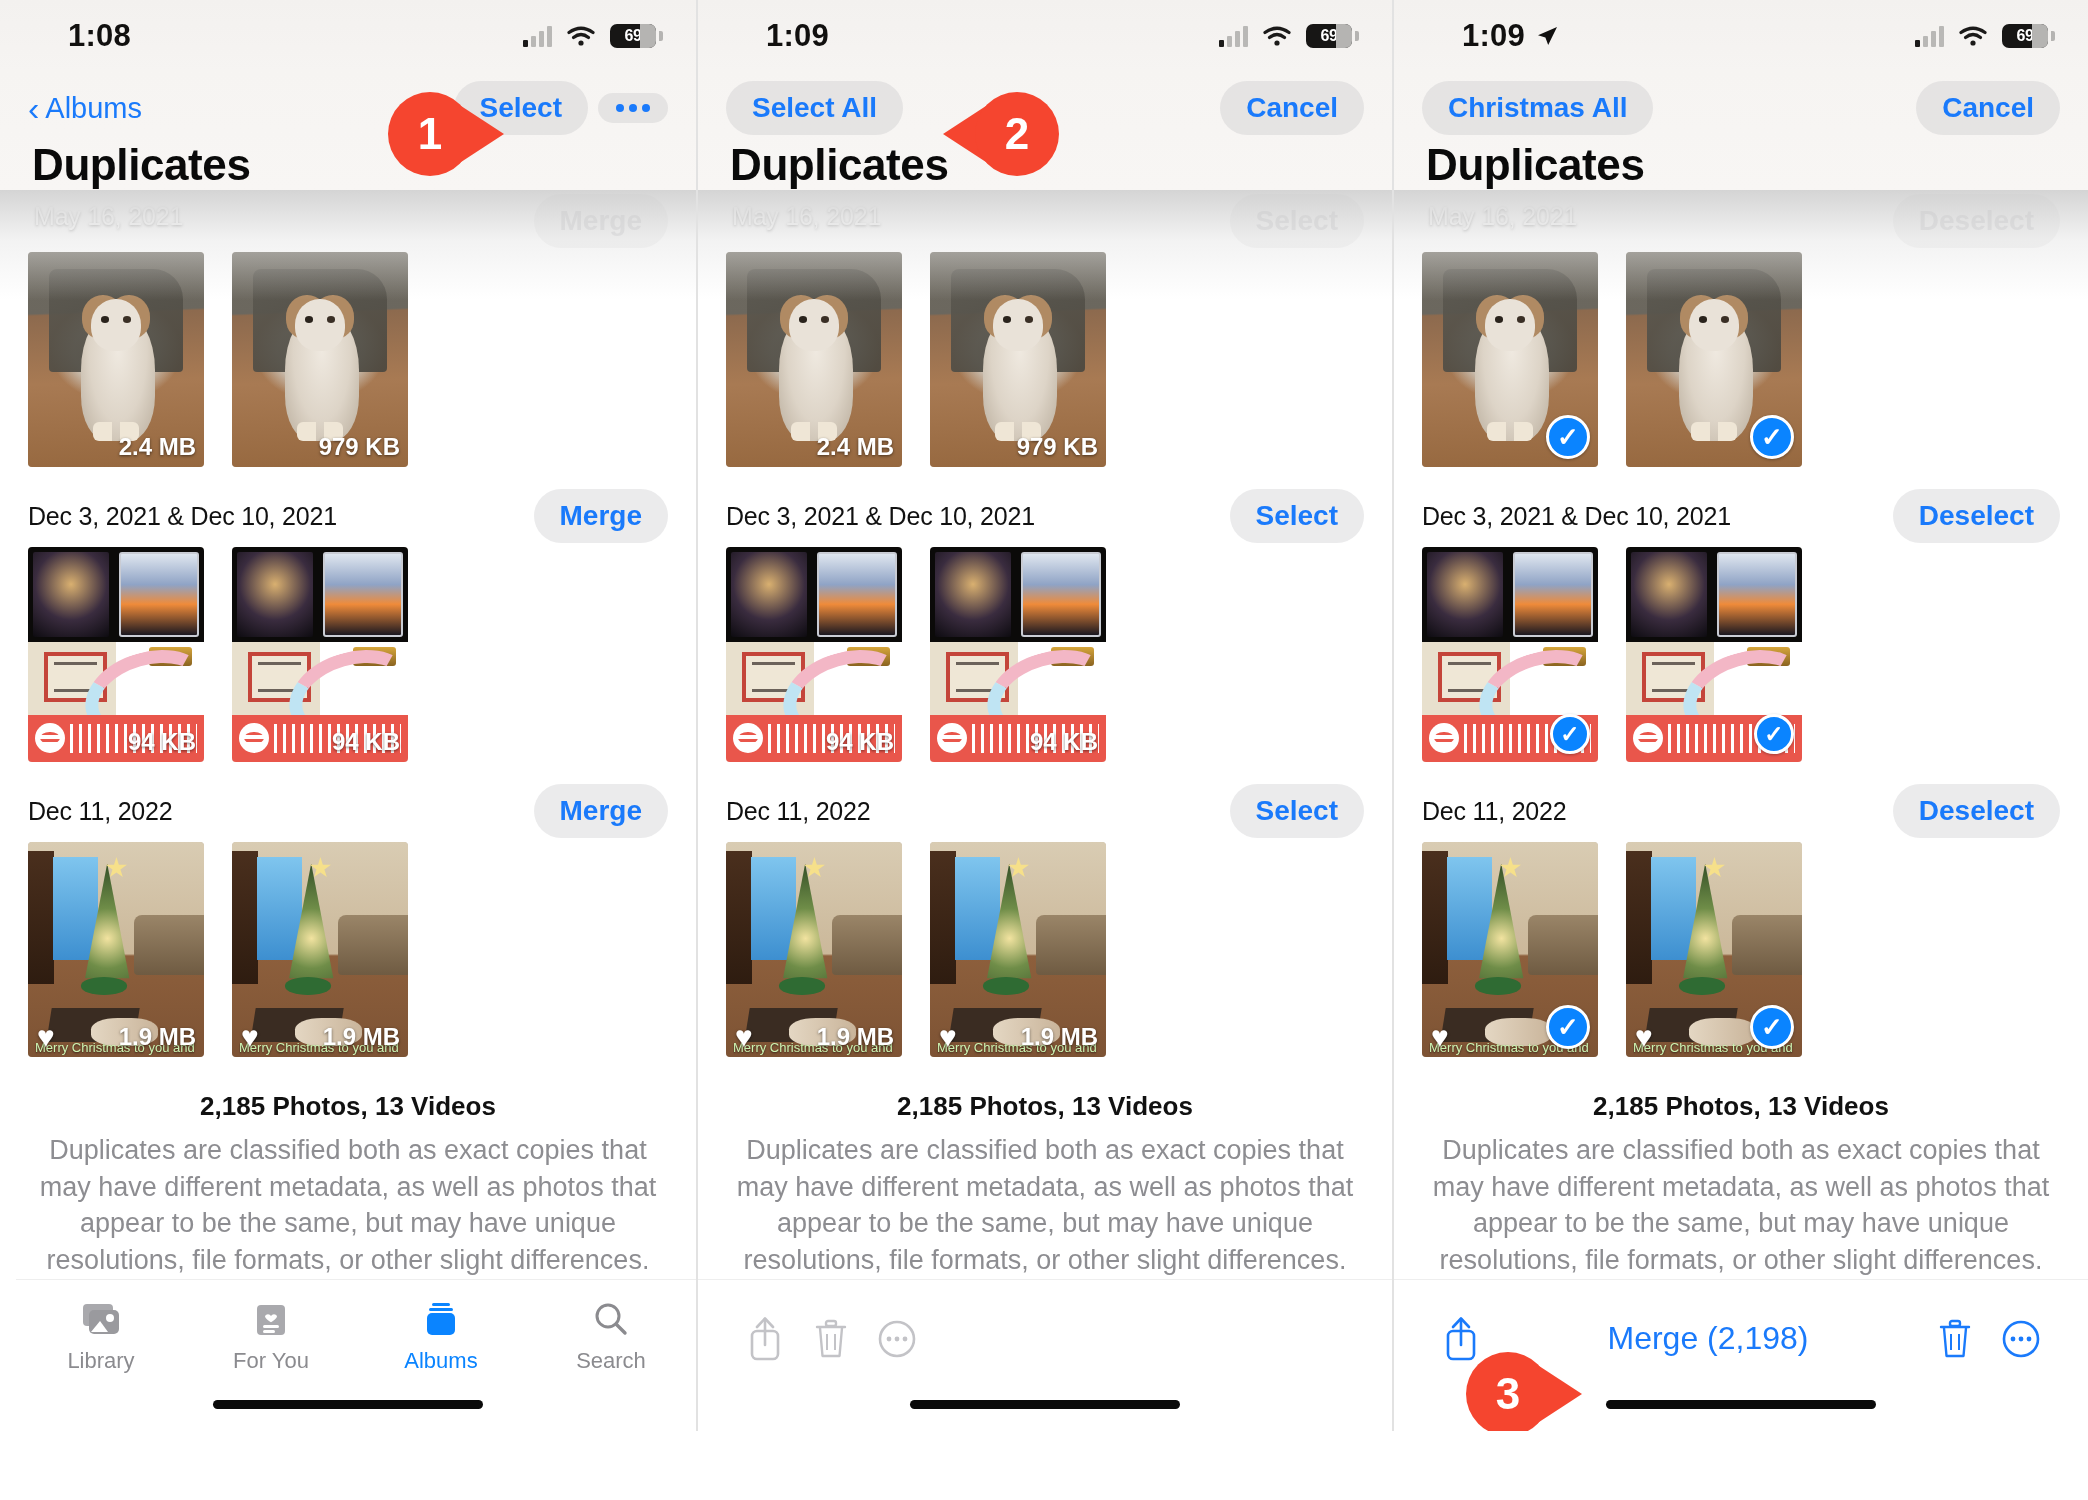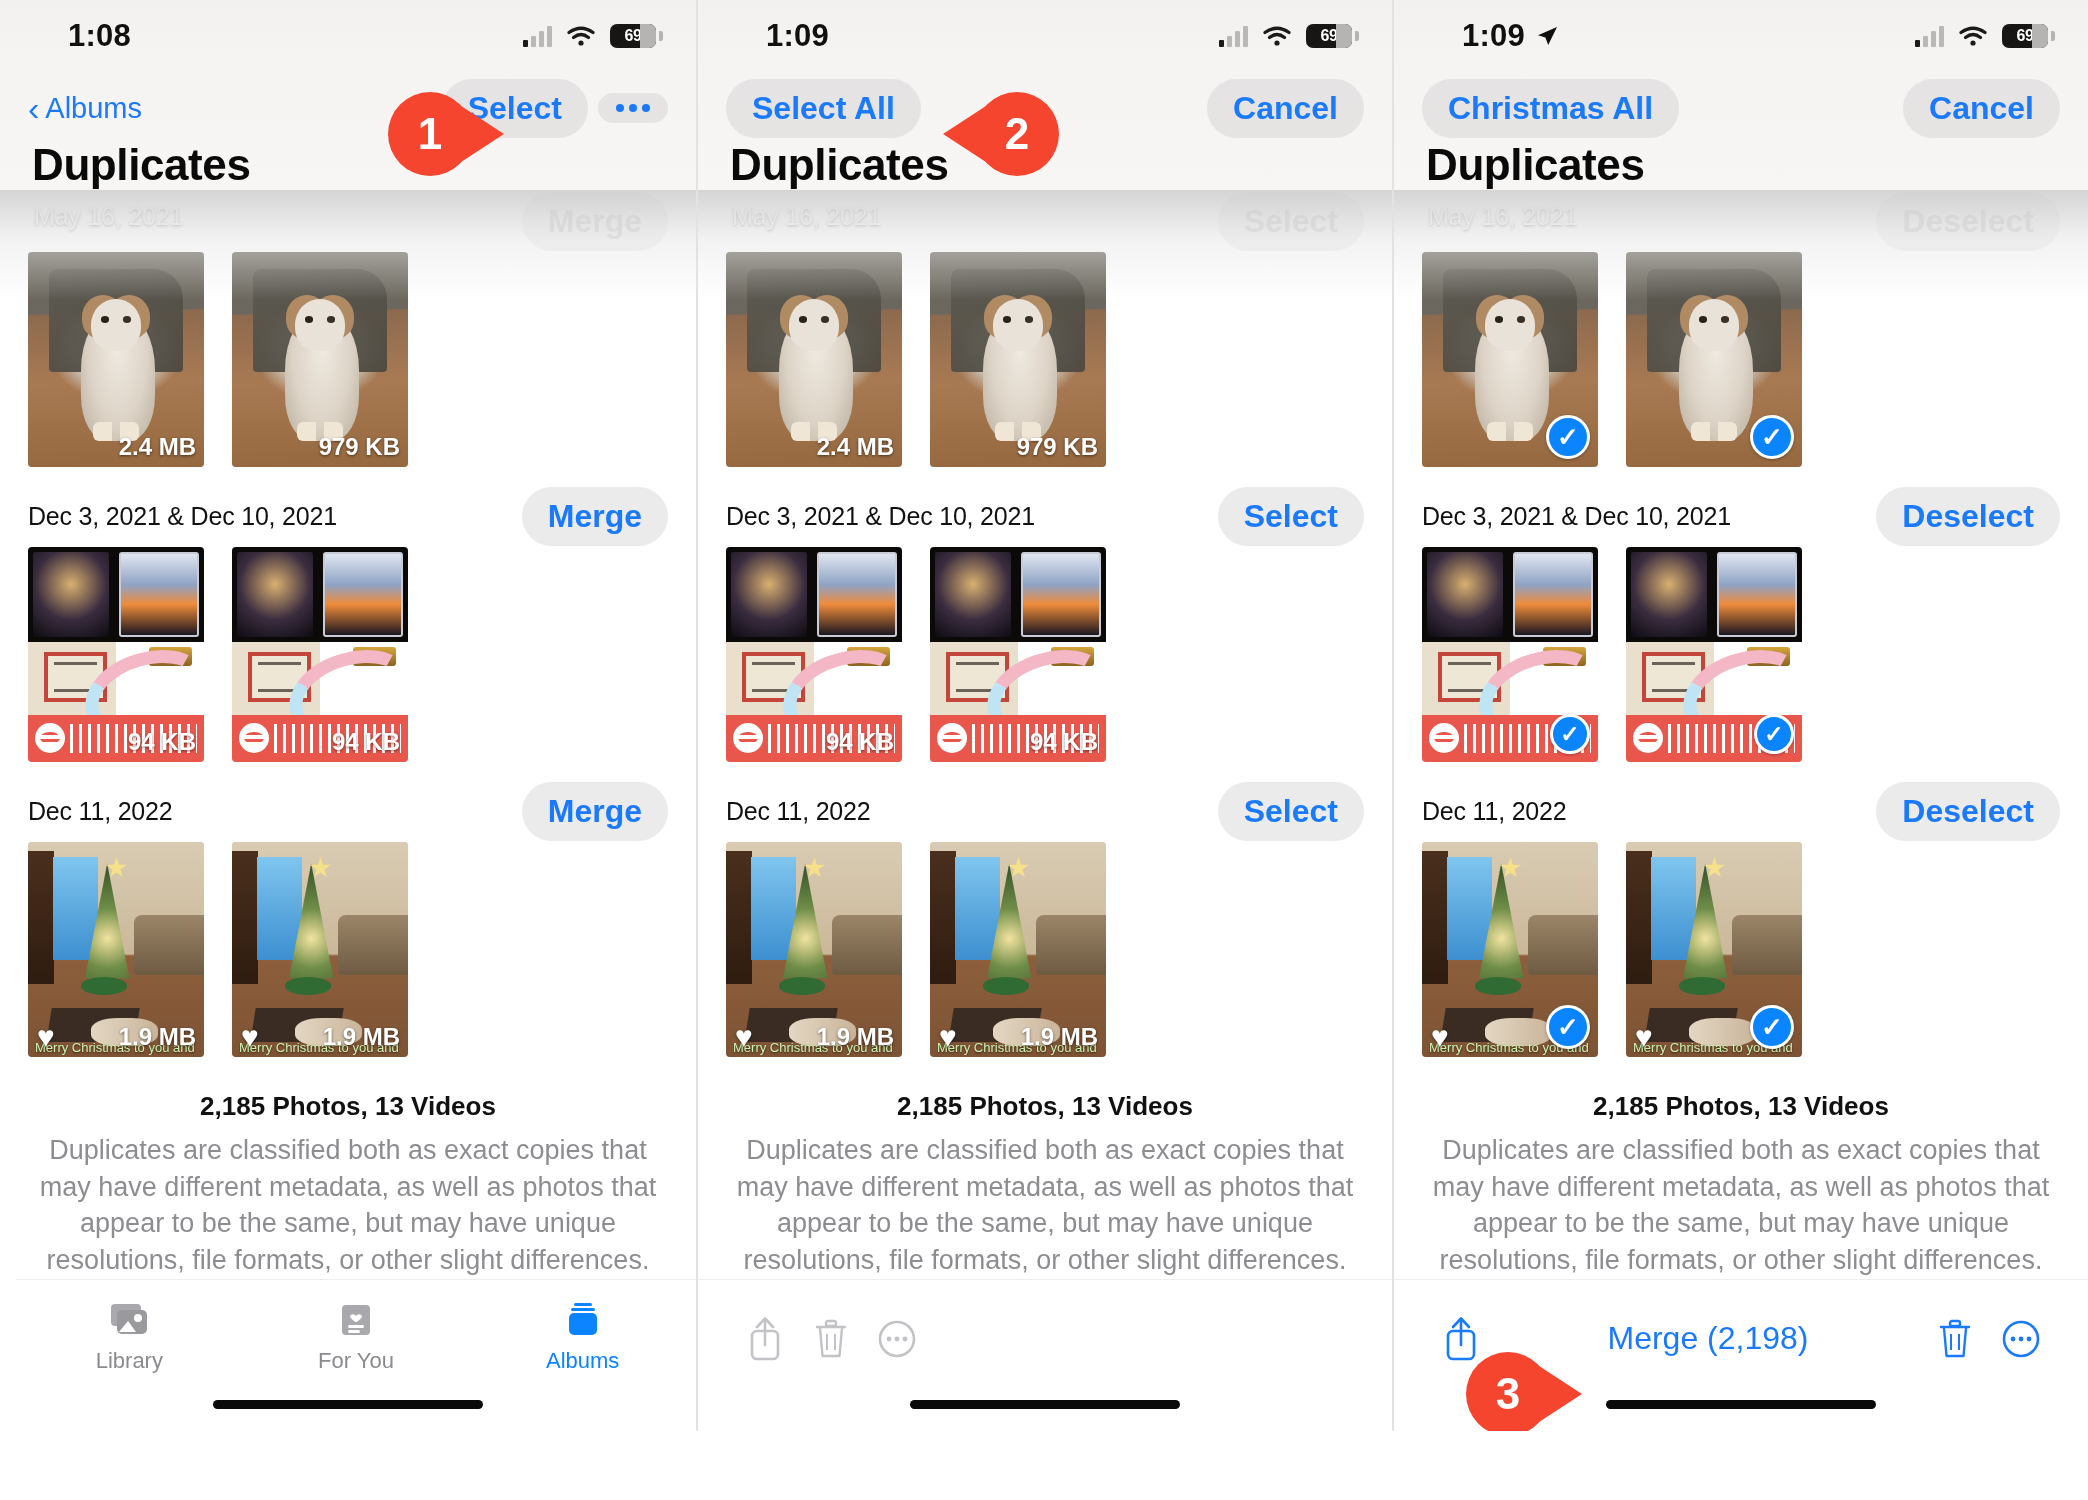--- a/index.html
+++ b/index.html
@@ -69,21 +69,21 @@
   }
   .back-link{
     display:flex; align-items:center; gap:6px;
     color:#1a7afb; font-size:29px;
   }
   .chev{ font-size:34px; line-height:1; font-weight:500; }
   .pill{
     background:rgba(190,190,192,.30);
     border-radius:999px;
     padding:11px 26px;
-    color:#1a7afb; font-size:32px; font-weight:600;
+    color:#1a7afb; font-size:28px; font-weight:600;
     white-space:nowrap;
   }
   .pill.faded{ color:#d2d2d4; background:rgba(190,190,192,.22); }
   .pill.dots{
     padding:11px 18px; display:flex; align-items:center; gap:5px;
   }
   .pill.dots i{ width:8px;height:8px;border-radius:50%;background:#1a7afb;display:block;}
   .spacer{ margin-left:auto; }
   .big-title{
     font-size:44px; font-weight:bold; color:#0a0a0a;
@@ -490,20 +490,29 @@
       <div class="tabitem active">
         <div class="tabicon">
           <svg width="38" height="38" viewBox="0 0 38 38">
             <rect x="10" y="2" width="18" height="3" rx="1.5" fill="#0a84ff"></rect>
             <rect x="7" y="7" width="24" height="3" rx="1.5" fill="#0a84ff"></rect>
             <rect x="5" y="12" width="28" height="22" rx="5" fill="#0a84ff"></rect>
           </svg>
         </div>
         <div class="tablabel">Albums</div>
       </div>
+      <div class="tabitem">
+        <div class="tabicon">
+          <svg width="38" height="38" viewBox="0 0 38 38">
+            <circle cx="16" cy="15" r="11" fill="none" stroke="#8b8b8f" stroke-width="3"></circle>
+            <line x1="24" y1="23" x2="33" y2="32" stroke="#8b8b8f" stroke-width="3.4" stroke-linecap="round"></line>
+          </svg>
+        </div>
+        <div class="tablabel">Search</div>
+      </div>
     </div>
 
     <div class="homebar"></div>
 
     <div class="callout co-right" style="left:388px; top:92px;">
       <div class="co-bubble">1</div>
       <div class="co-tip"></div>
     </div>
   </div>
 

